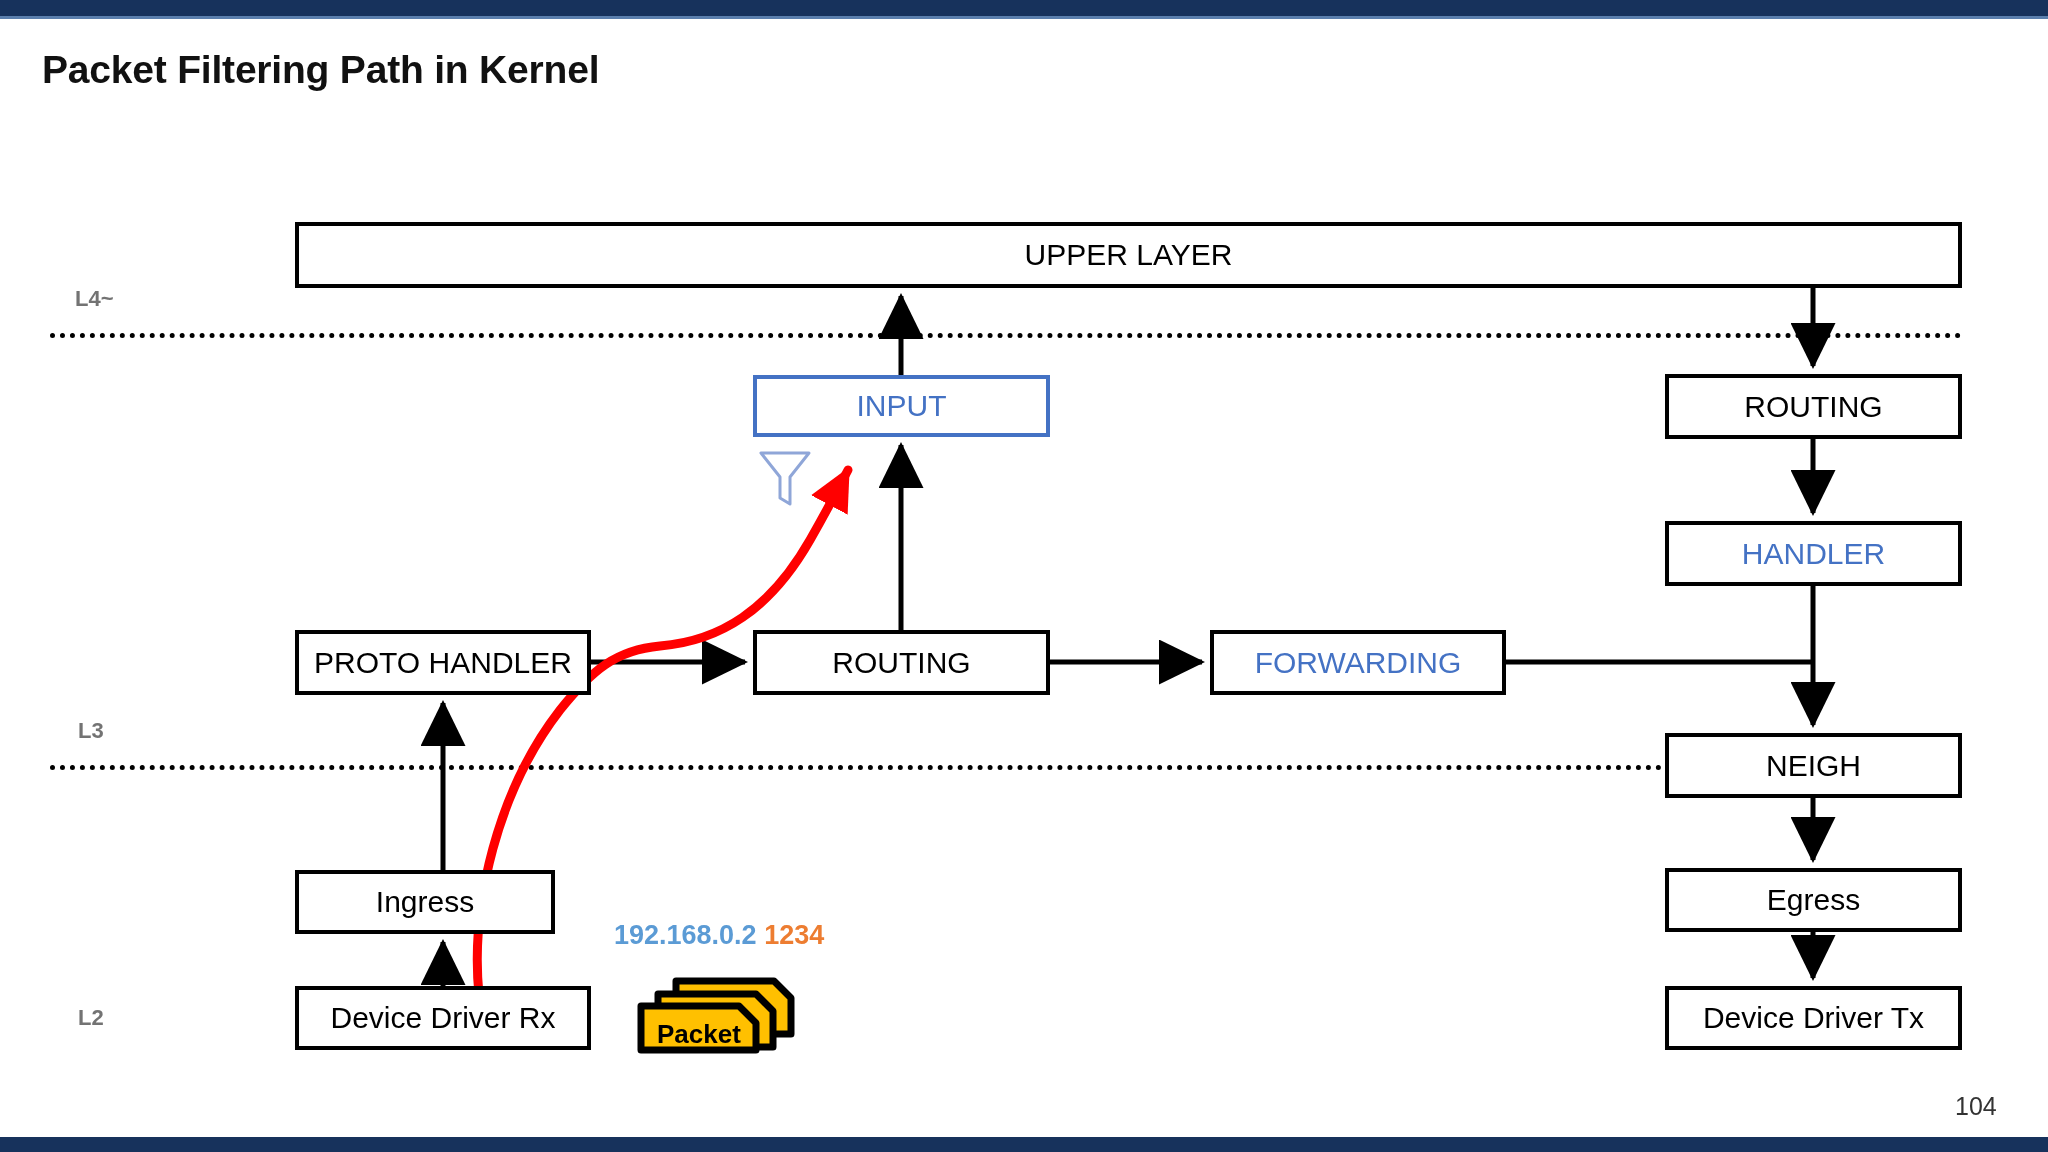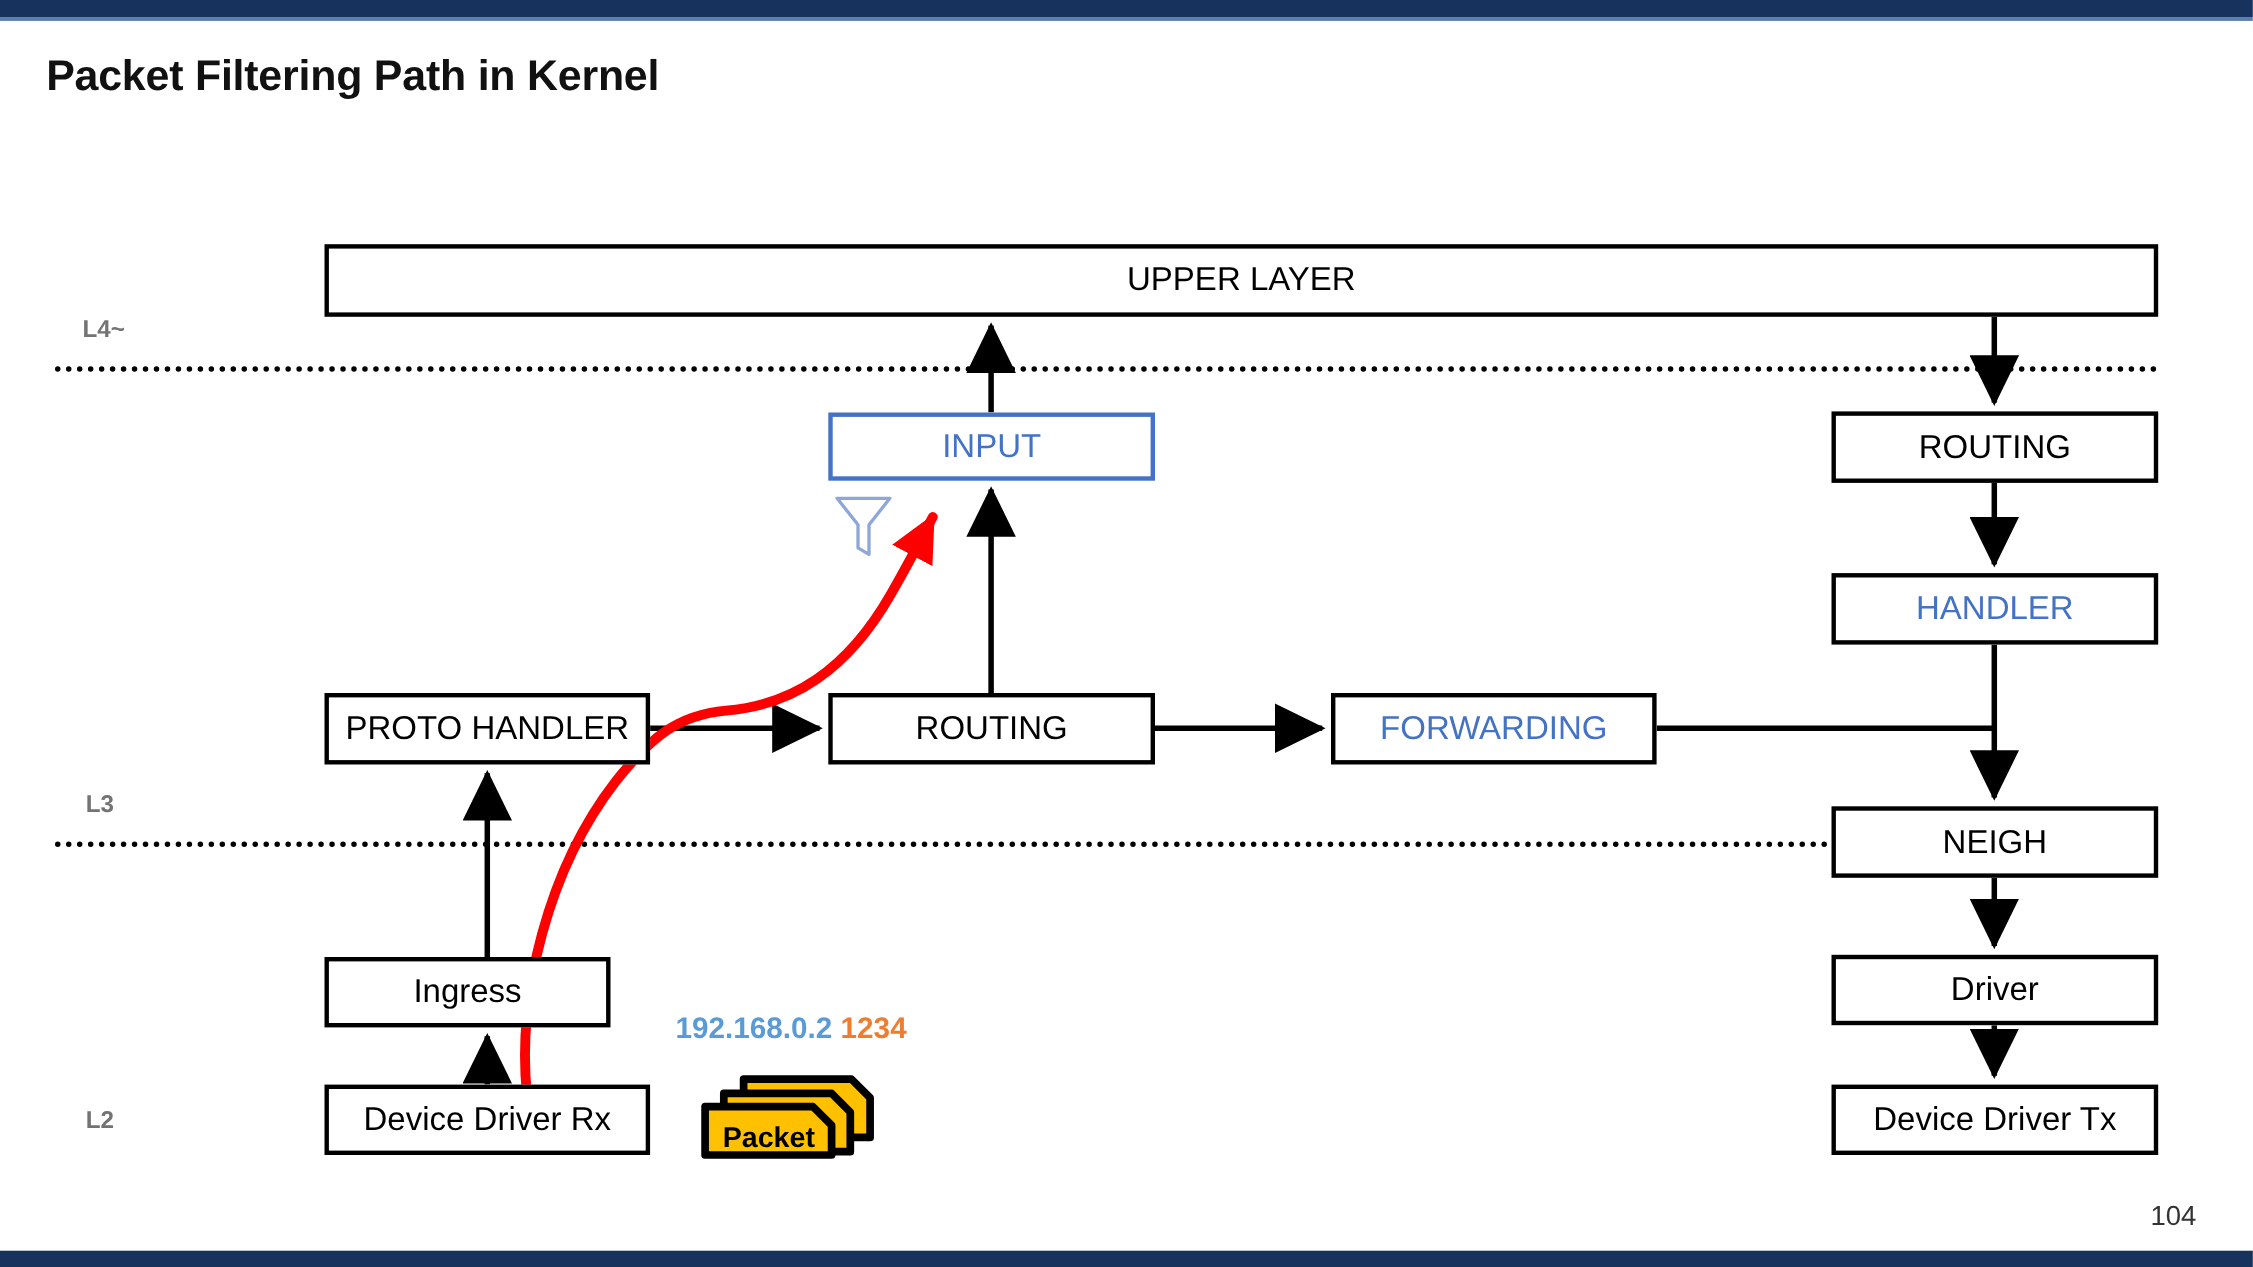--- a/index.html
+++ b/index.html
@@ -166,21 +166,21 @@
 
   <div class="node" style="left:1665px;top:733px;width:297px;height:65px;">
     <span>NEIGH</span>
   </div>
 
   <div class="node" style="left:295px;top:870px;width:260px;height:64px;">
     <span>Ingress</span>
   </div>
 
   <div class="node" style="left:1665px;top:868px;width:297px;height:64px;">
-    <span>Driver</span>
+    <span>Egress</span>
   </div>
 
   <div class="node" style="left:295px;top:986px;width:296px;height:64px;">
     <span>Device Driver Rx</span>
   </div>
 
   <div class="node" style="left:1665px;top:986px;width:297px;height:64px;">
     <span>Device Driver Tx</span>
   </div>
 

